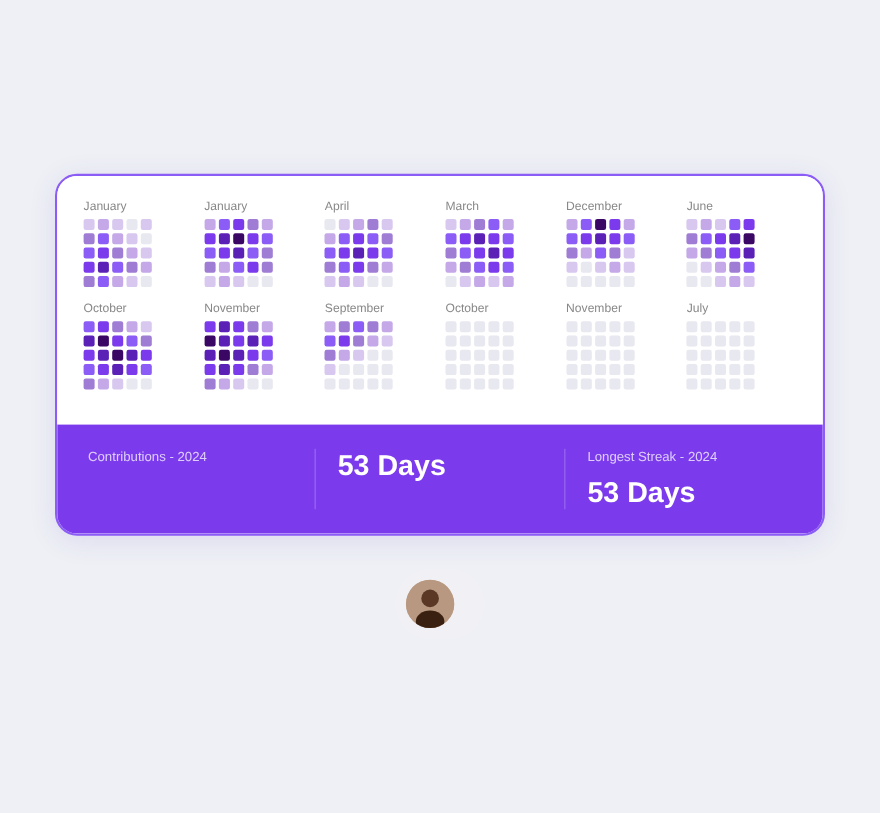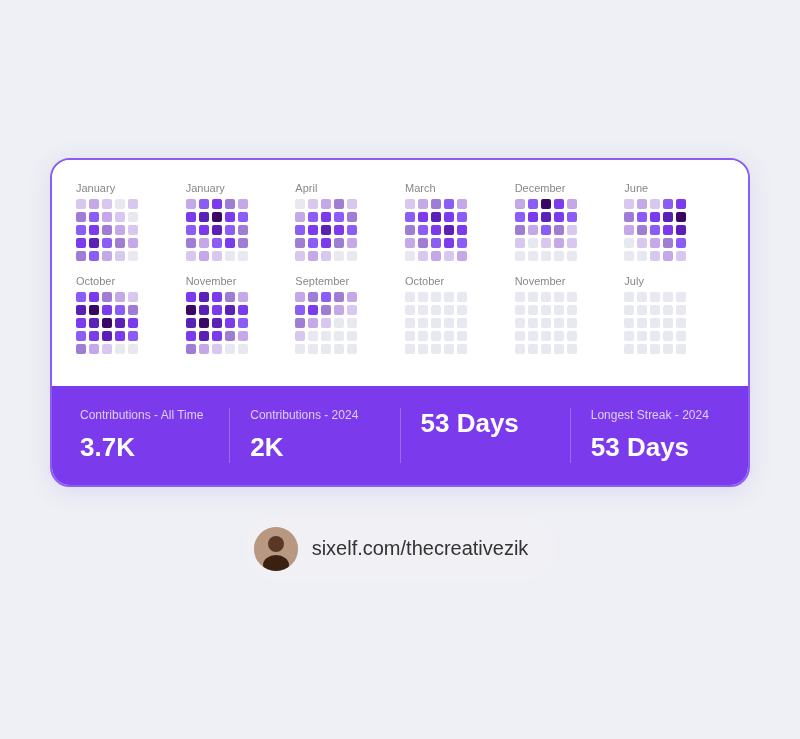--- a/index.html
+++ b/index.html
@@ -503,39 +503,33 @@
             <div class="dot" style="background:#e8e8f0"></div>
             <div class="dot" style="background:#e8e8f0"></div>
             <div class="dot" style="background:#e8e8f0"></div>
         </div>
       </div>
     </div>
   </div>
 
   <div class="stats-section">
     <div class="stat-item">
-      <div class="stat-label">Contributions - All Time</div>
-      <div class="stat-value">3.7K</div>
-    </div>
-    <div class="stat-item">
       <div class="stat-label">Contributions - 2024</div>
-      <div class="stat-value">2K</div>
     </div>
     <div class="stat-item">
       <div class="stat-value">53 Days</div>
     </div>
     <div class="stat-item">
       <div class="stat-label">Longest Streak - 2024</div>
       <div class="stat-value">53 Days</div>
     </div>
   </div>
 </div>
 
 <div class="profile-pill">
   <div class="avatar">
     <svg width="44" height="44" viewBox="0 0 44 44" xmlns="http://www.w3.org/2000/svg">
       <circle cx="22" cy="22" r="22" fill="#b89880"></circle>
       <circle cx="22" cy="17" r="8" fill="#5a3825"></circle>
       <ellipse cx="22" cy="38" rx="13" ry="10" fill="#3a2010"></ellipse>
     </svg>
   </div>
-  <span class="profile-url">sixelf.com/thecreativezik</span>
 </div>
 
 </body></html>

